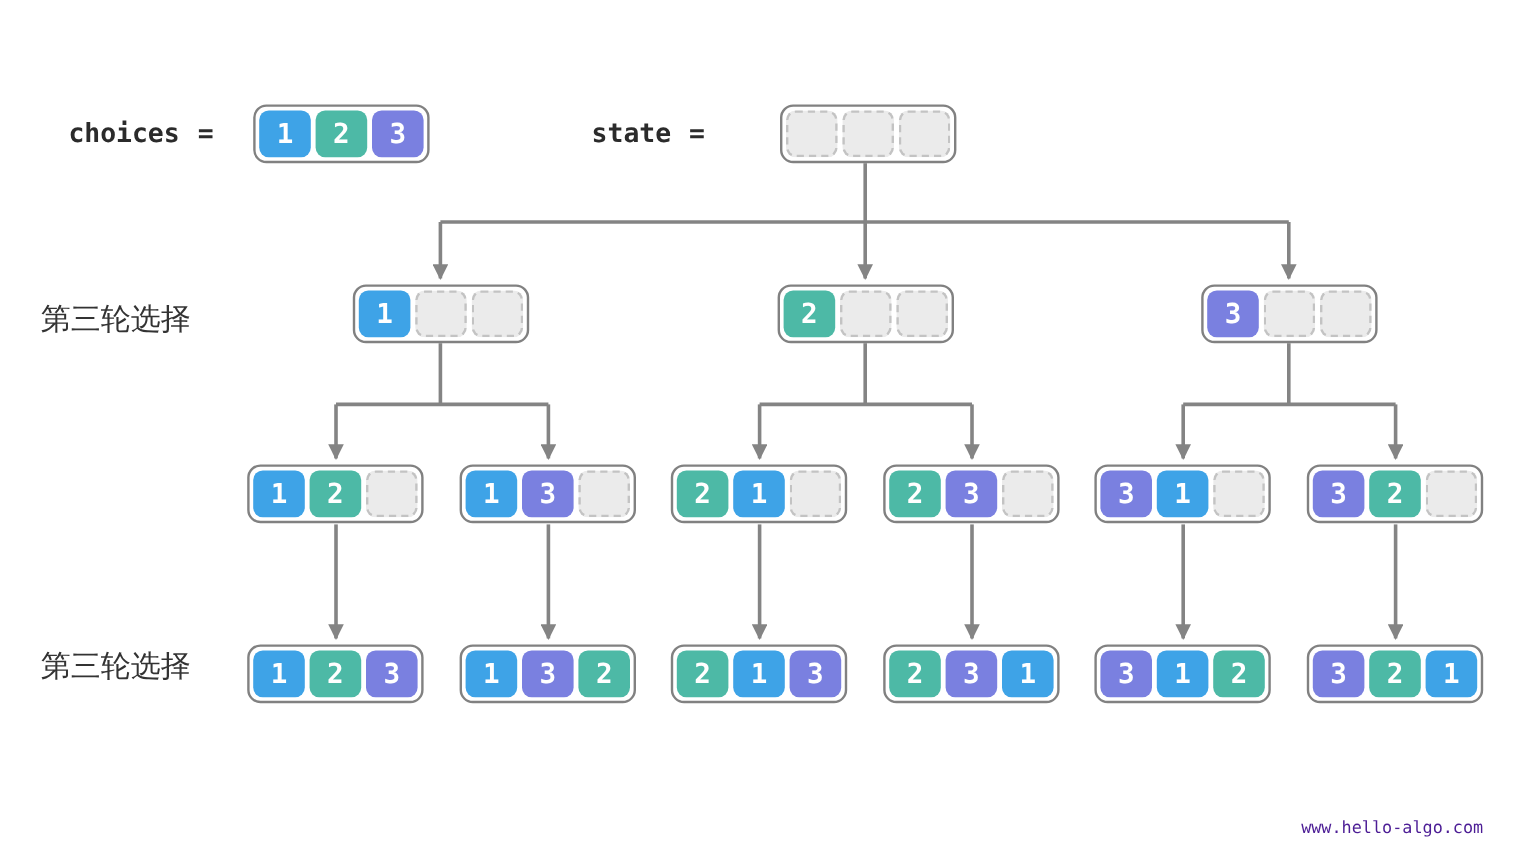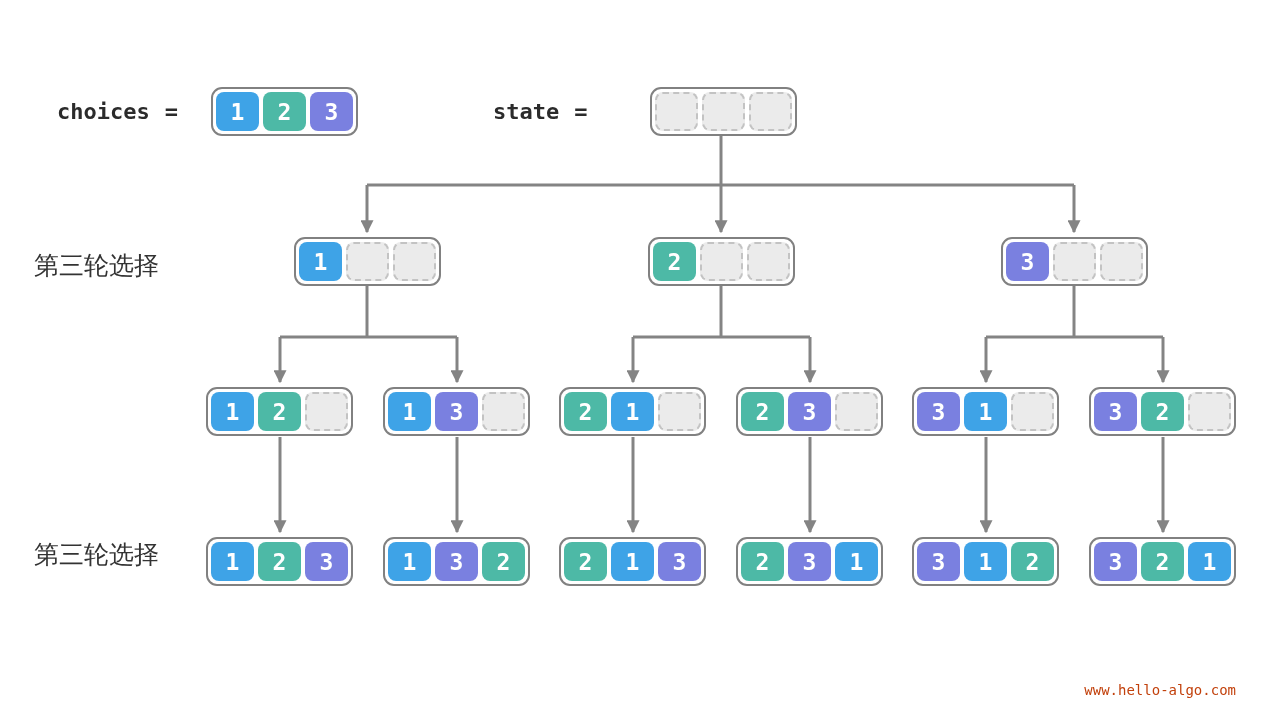--- a/index.html
+++ b/index.html
@@ -26,21 +26,21 @@
   .var-label{
     position:absolute;height:49px;display:flex;align-items:center;gap:15px;
     font-family:"DejaVu Sans Mono", monospace;font-weight:bold;font-size:22px;color:#2b2b2b;
   }
   .row-label{
     position:absolute;left:34px;width:180px;font-size:25px;color:#333333;
     font-family:"Liberation Sans", sans-serif;
   }
   .watermark{
     position:absolute;right:44px;bottom:22px;
-    font-family:"DejaVu Sans Mono", monospace;font-size:14px;color:#c2410c;
+    font-family:"DejaVu Sans Mono", monospace;font-size:14px;color:#4c1d95;
   }
 </style>
 </head>
 <body>
 
 <div class="canvas">
 
   <svg class="arrows" viewBox="0 0 1280 720" xmlns="http://www.w3.org/2000/svg">
     <defs>
       <marker id="ah" viewBox="0 0 10 10" refX="9" refY="5" markerWidth="13" markerHeight="13" orient="auto" markerUnits="userSpaceOnUse">

